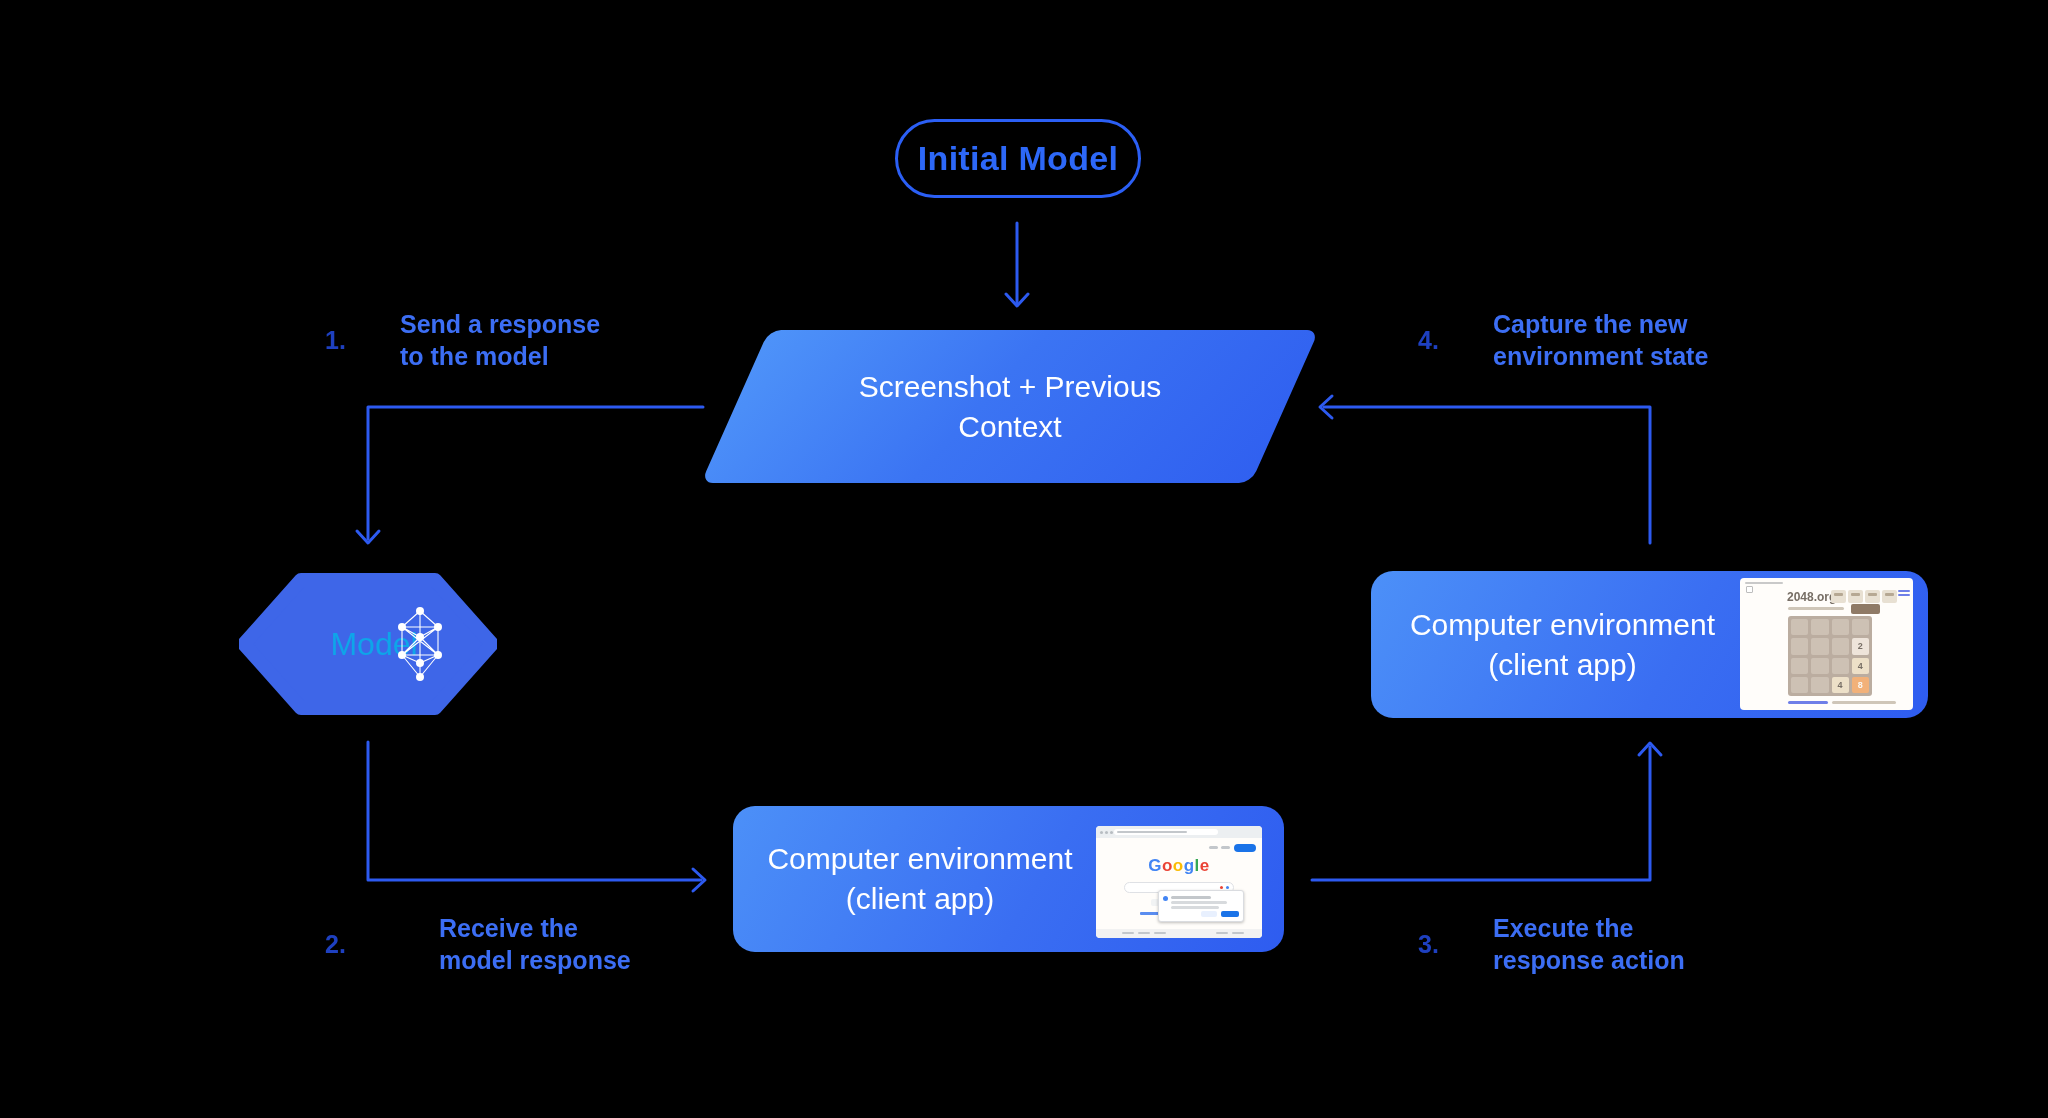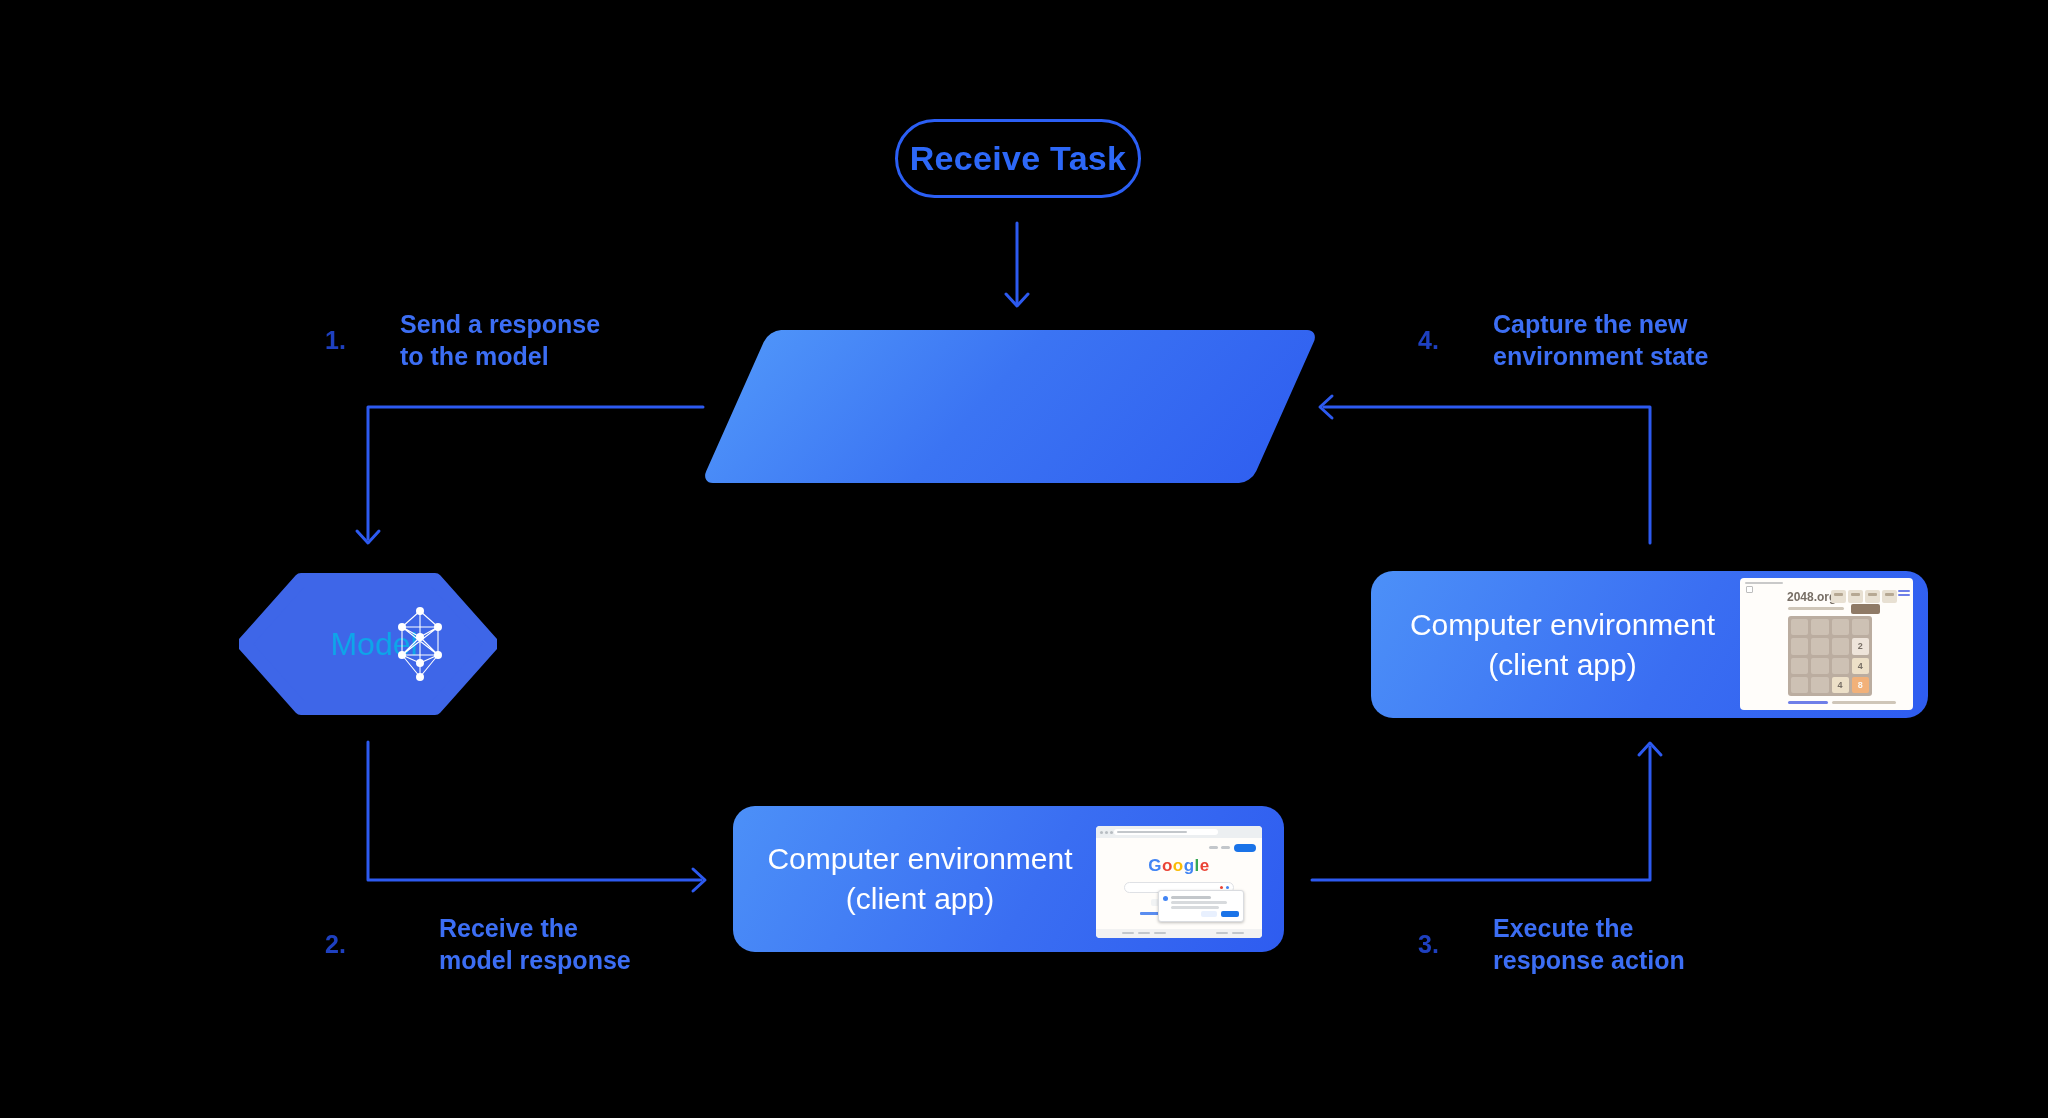--- a/index.html
+++ b/index.html
@@ -107,24 +107,28 @@
     <polyline points="693,869 705,880 693,891"></polyline>
 
     <polyline points="1312,880 1650,880 1650,747"></polyline>
     <polyline points="1639,755 1650,743 1661,755"></polyline>
 
     <polyline points="1650,543 1650,407 1324,407"></polyline>
     <polyline points="1332,396 1320,407 1332,418"></polyline>
   </svg>
 
   <div class="abs pill">
-    <span>Receive Task</span>
+    <span>Initial Model</span>
   </div>
 
   <div class="abs para-bg"></div>
+  <div class="abs para-text">
+    <span>Screenshot + Previous</span>
+    <span>Context</span>
+  </div>
 
   <div class="abs hex-wrap">
     <svg width="258" height="146" viewBox="0 0 258 146">
       <polygon points="5,73 62,9 196,9 253,73 196,137 62,137" fill="#3e66e8" stroke="#3e66e8" stroke-width="14" stroke-linejoin="round"></polygon>
     </svg>
     <div class="hex-label">Model</div>
     <svg class="net-icon" width="46" height="78" viewBox="0 0 46 78">
       <g stroke="#ffffff" stroke-width="1.1" fill="none">
         <path d="M23,6 L5,22 M23,6 L41,22 M23,6 L23,32
                  M5,22 L41,22 M5,22 L23,32 M41,22 L23,32

